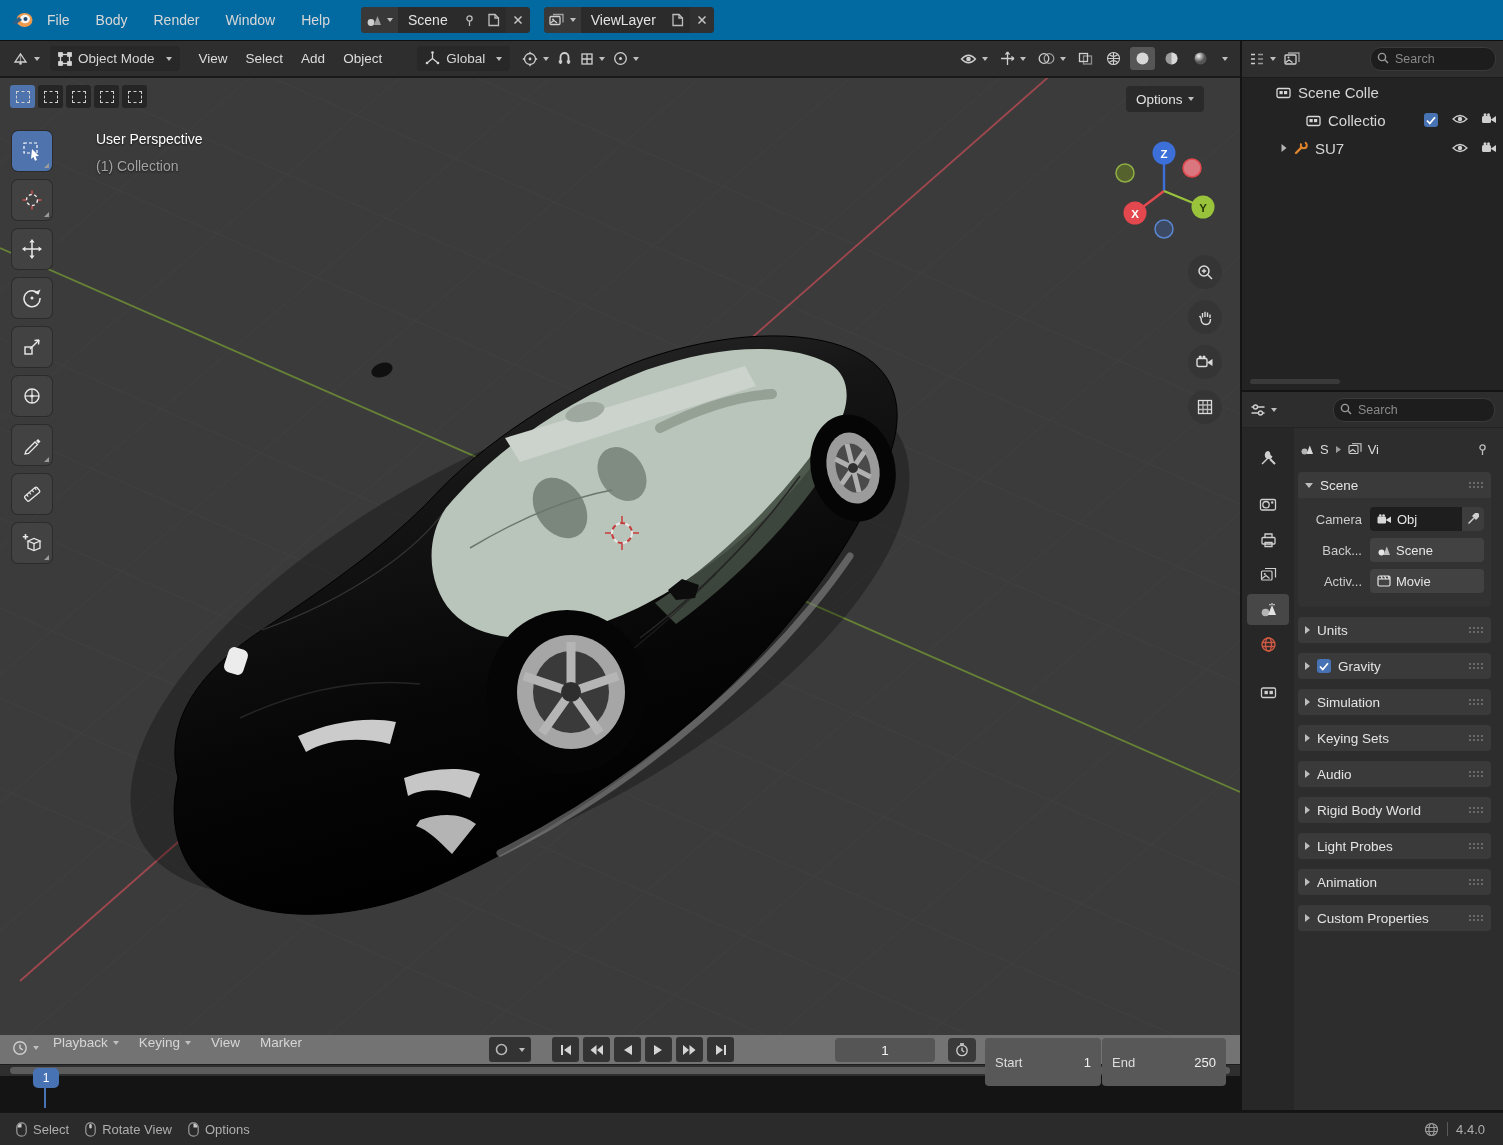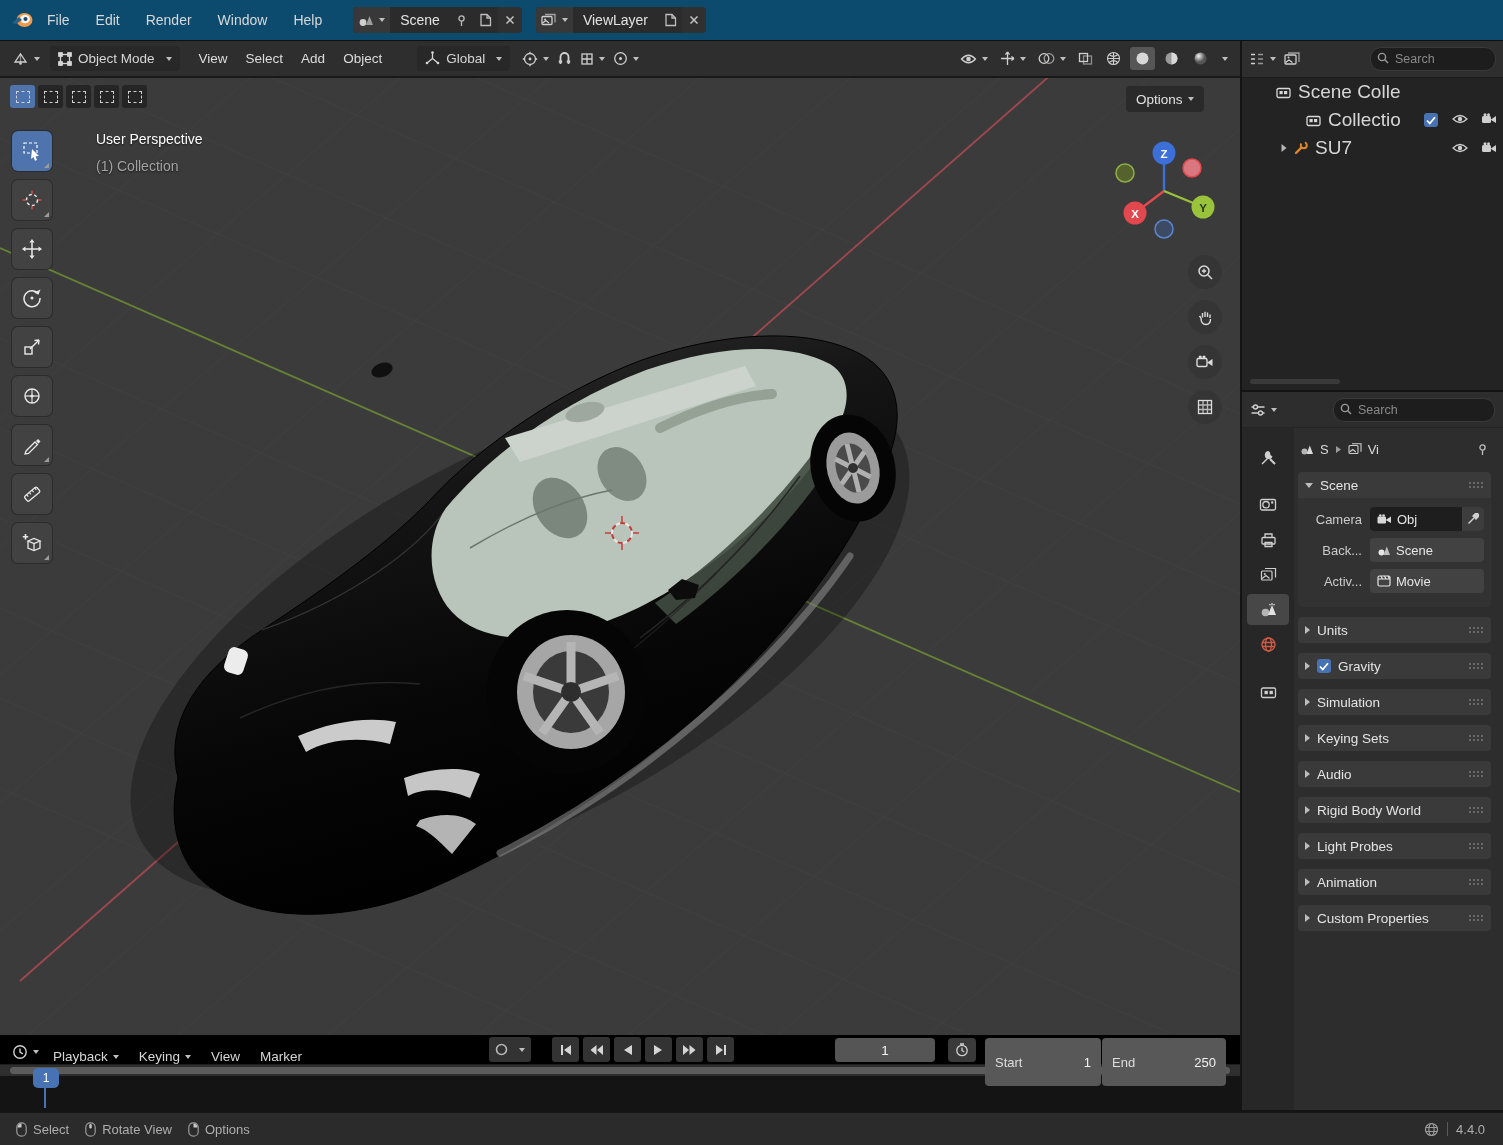--- a/index.html
+++ b/index.html
@@ -9,21 +9,21 @@
   .abs{position:absolute}
   .row{display:flex;align-items:center}
   svg{display:block}
   .cv{width:0;height:0;border-left:3.5px solid transparent;border-right:3.5px solid transparent;border-top:4.5px solid #bfbfbf;margin-left:5px}
   .tri-r{width:0;height:0;border-top:4px solid transparent;border-bottom:4px solid transparent;border-left:5px solid #bdbdbd}
   .tri-d{width:0;height:0;border-left:4px solid transparent;border-right:4px solid transparent;border-top:5px solid #bdbdbd}
   .grip{position:relative;width:15px;height:9px;margin-left:auto;opacity:.8}
   .grip::before{content:"";position:absolute;left:0;top:1px;width:2px;height:2px;background:#8a8a8a;border-radius:50%;
     box-shadow:4px 0 #8a8a8a,8px 0 #8a8a8a,12px 0 #8a8a8a,0 4px #8a8a8a,4px 4px #8a8a8a,8px 4px #8a8a8a,12px 4px #8a8a8a}
   
-  #topbar{position:absolute;left:0;top:0;width:1503px;height:40px;background:#0c4a6e;border-bottom:1px solid #101010;display:flex;align-items:center}
+  #topbar{position:absolute;left:0;top:0;width:1503px;height:40px;background:#0369a1;border-bottom:1px solid #101010;display:flex;align-items:center}
   #topbar .menu{padding:0 13px;color:#d8d8d8;cursor:default}
   .tabs{display:flex;align-items:flex-end;height:40px;margin-left:40px}
   .tab{height:30px;margin-top:10px;display:flex;align-items:center;padding:0 14px;color:#b9b9b9;border-radius:6px 6px 0 0}
   .tab.active{background:#3d3d3d;color:#f0f0f0}
   .selwidget{display:flex;align-items:center;height:26px;background:#2b2b2b;border-radius:4px;margin-left:18px}
   .selwidget .icobtn{display:flex;align-items:center;height:26px;padding:0 5px;background:#383838;border-radius:4px 0 0 4px}
   .selwidget .lbl{padding:0 10px;color:#e3e3e3}
   .selwidget .mini{width:24px;height:26px;display:flex;align-items:center;justify-content:center}
   .selwidget .xbtn{width:24px;height:26px;display:flex;align-items:center;justify-content:center;background:#303030;border-radius:0 4px 4px 0}
   
@@ -49,21 +49,21 @@
   .options-pill{position:absolute;left:1126px;top:8px;height:26px;display:flex;align-items:center;background:rgba(40,40,40,.85);border-radius:4px;padding:0 10px;color:#e2e2e2;font-size:13.5px}
   .nav-col{position:absolute;left:1188px;top:177px}
   .nav-btn{width:34px;height:34px;border-radius:50%;background:rgba(52,52,52,.8);display:flex;align-items:center;justify-content:center;margin-bottom:11px}
   
   #outliner{position:absolute;left:1242px;top:41px;width:261px;height:349px;background:#232323;display:flex;flex-direction:column}
   .o-header{height:36px;background:#2e2e2e;display:flex;align-items:center;padding:0 7px;gap:8px;border-bottom:1px solid #1b1b1b}
   .search{flex:0 0 auto;height:22px;background:#1d1d1d;border:1px solid #3a3a3a;border-radius:11px;color:#cfcfcf;font-size:12.5px;padding:0 8px 0 24px;outline:none;font-family:inherit}
   .search::placeholder{color:#8a8a8a}
   .searchwrap{position:relative;margin-left:auto}
   .searchwrap .mag{position:absolute;left:7px;top:5px}
-  .o-row{height:28px;display:flex;align-items:center;font-size:19px;color:#d6d6d6}
+  .o-row{height:28px;display:flex;align-items:center;font-size:15px;color:#d6d6d6}
   .o-ctrl{width:29px;display:flex;justify-content:center}
   .checkbox{width:14px;height:14px;background:#4772b3;border-radius:3px;display:flex;align-items:center;justify-content:center}
   .o-scroll{margin:auto 8px 6px 8px;height:5px;border-radius:3px;background:#3a3a3a;width:90px}
   
   #properties{position:absolute;left:1242px;top:392px;width:261px;height:718px;background:#2d2d2d;display:flex;flex-direction:column}
   .p-header{height:35px;display:flex;align-items:center;padding:0 8px;gap:8px;border-bottom:1px solid #242424}
   .p-body{flex:1;display:flex;min-height:0}
   .tabstrip{width:52px;background:#272727;padding-top:10px}
   .ptab{width:42px;height:31px;margin:4px auto 4px auto;display:flex;align-items:center;justify-content:center;border-radius:4px}
   .ptab.active{background:#474747}
@@ -78,21 +78,21 @@
   .prow{display:flex;align-items:center;margin-bottom:7px}
   .prow .plabel{width:62px;text-align:right;margin-right:8px;color:#cccccc;font-size:13px;white-space:nowrap}
   .widget{flex:1;height:24px;display:flex;align-items:center;border-radius:4px;font-size:13px;color:#e6e6e6;overflow:hidden}
   .widget.dark{background:#1e1e1e}
   .widget.lite{background:#424242}
   .widget .wico{margin:0 5px 0 7px}
   .widget .wval{flex:1}
   .widget .dropseg{width:22px;align-self:stretch;background:#3d3d3d;display:flex;align-items:center;justify-content:center}
   
   #timeline{position:absolute;left:0;top:1035px;width:1240px;height:75px}
-  .tl-header{position:relative;height:30px;background:#000000;display:flex;align-items:flex-end;font-size:13.5px;border-bottom:1px solid #1e1e1e;box-sizing:border-box}
+  .tl-header{position:relative;height:30px;background:#737373;display:flex;align-items:flex-start;font-size:13.5px;border-bottom:1px solid #1e1e1e;box-sizing:border-box}
   .tl-header .menu{padding:0 10px;display:flex;align-items:center}
   .tl-controls{position:absolute;left:552px;top:2px;display:flex;gap:4px}
   .pbtn{width:27px;height:25px;display:flex;align-items:center;justify-content:center;border-radius:3px;background:#333333}
   .autokey{position:absolute;left:489px;top:2px;height:25px;display:flex;align-items:center;background:#333333;border-radius:3px;padding:0 6px;gap:6px}
   .framefield{position:absolute;left:835px;top:3px;width:100px;height:24px;background:#555555;border-radius:4px;display:flex;align-items:center;justify-content:center;color:#f2f2f2}
   .clockbtn{position:absolute;left:948px;top:3px;width:28px;height:24px;background:#3a3a3a;border-radius:4px;display:flex;align-items:center;justify-content:center}
   .rangefield{position:absolute;top:3px;height:24px;background:#585858;border-radius:4px;display:flex;align-items:center;padding:12px 10px;color:#f0f0f0;font-size:13px}
   .rangefield .rl{margin-right:auto;color:#dedede}
   .tl-ruler{height:33px;background:#252525;position:relative;border-bottom:1px solid #1c1c1c;box-sizing:border-box}
   .ticks{display:flex;padding-left:88px;padding-top:5px}
@@ -113,21 +113,21 @@
 <div id="topbar">
   <span style="margin-left:10px">
     <svg width="24" height="20" viewBox="0 0 24 20">
         <ellipse cx="14.5" cy="10" rx="8" ry="7" fill="#f09b4c"></ellipse>
         <ellipse cx="15" cy="9" rx="5" ry="4.2" fill="#f4f4f4"></ellipse>
         <circle cx="15.5" cy="9" r="2" fill="#24486e"></circle>
         <path d="M2 13 L9 7 L12 10 L6 14 Z" fill="#2a5f8a"></path>
       </svg>
   </span>
   <span class="menu">File</span>
-  <span class="menu">Edit</span>
+  <span class="menu">Body</span>
   <span class="menu">Render</span>
   <span class="menu">Window</span>
   <span class="menu">Help</span>
   <div class="selwidget">
     <span class="icobtn">
       <svg width="16" height="14" viewBox="0 0 16 14">
           <circle cx="5" cy="9.5" r="3.4" fill="#cfcfcf"></circle>
           <path d="M8 12 L11.5 3 L15 12 Z" fill="#9d9d9d"></path>
         </svg>
       <span class="cv"></span>

